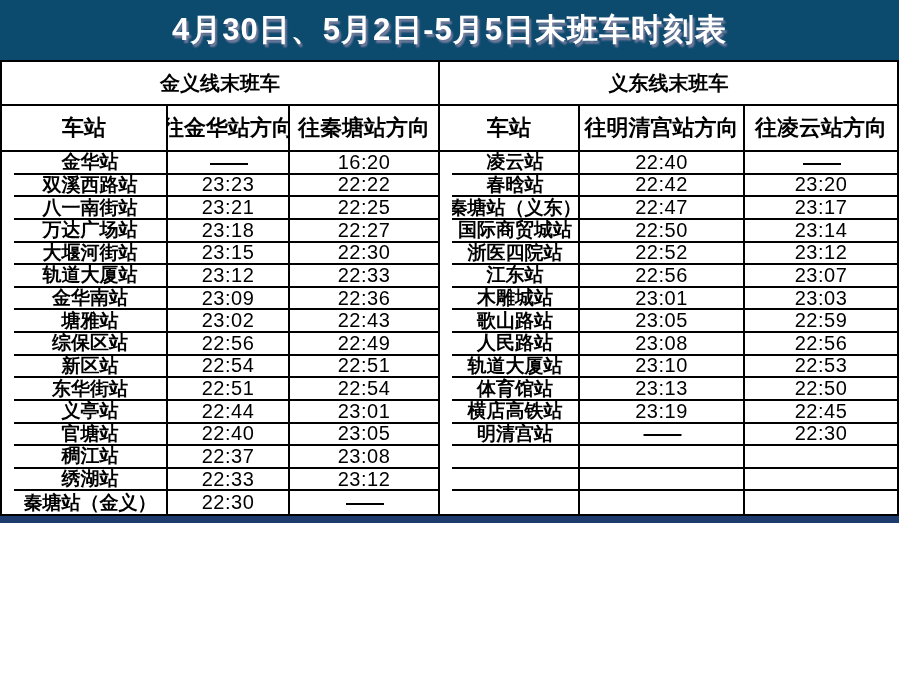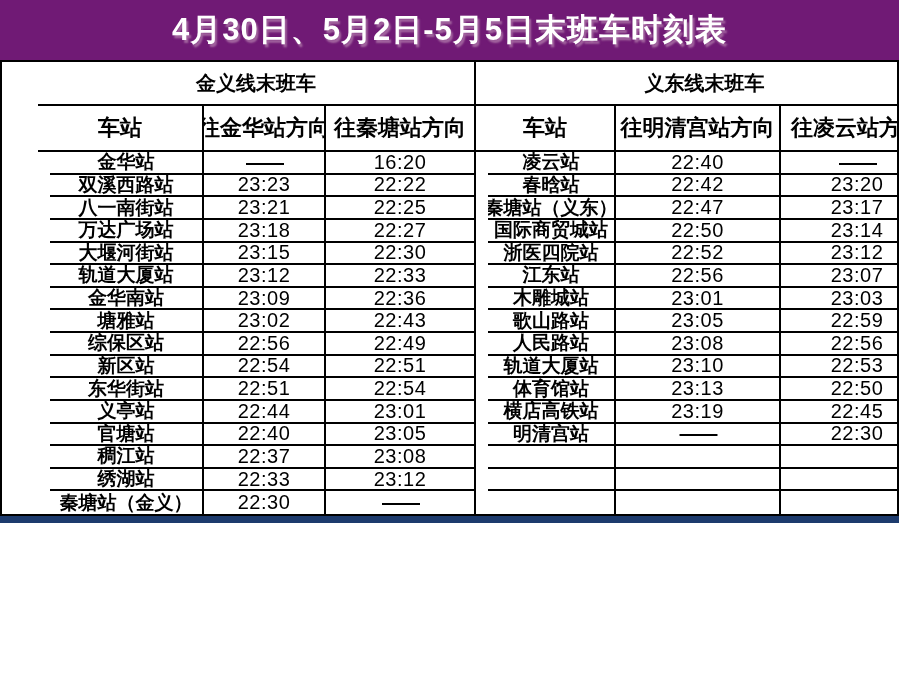--- a/index.html
+++ b/index.html
@@ -12,42 +12,41 @@
     position: relative;
     width: 899px;
     height: 683px;
     background: #ffffff;
     overflow: hidden;
   }
   
   .title-bar {
     width: 899px;
     height: 60px;
-    background: #701a75;
+    background: #0c4a6e;
     display: flex;
     align-items: center;
     justify-content: center;
   }
   .title-bar h1 {
     font-size: 31px;
     font-weight: bold;
     color: #ffffff;
     letter-spacing: 1px;
     text-shadow: 2px 3px 2px rgba(205,165,195,0.55);
   }
   
   .table-wrap {
     width: 899px;
     height: 456px;
     border: 2px solid #000000;
     display: grid;
     grid-template-columns: 166px 122px 150px 140px 165px 152px;
     grid-template-rows: 44px 46px repeat(16, 1fr);
     background: #ffffff;
-    padding-left: 36px;
   }
   .cell {
     display: flex;
     align-items: center;
     justify-content: center;
     border-right: 2px solid #000000;
     border-bottom: 2px solid #000000;
     overflow: hidden;
     white-space: nowrap;
   }

